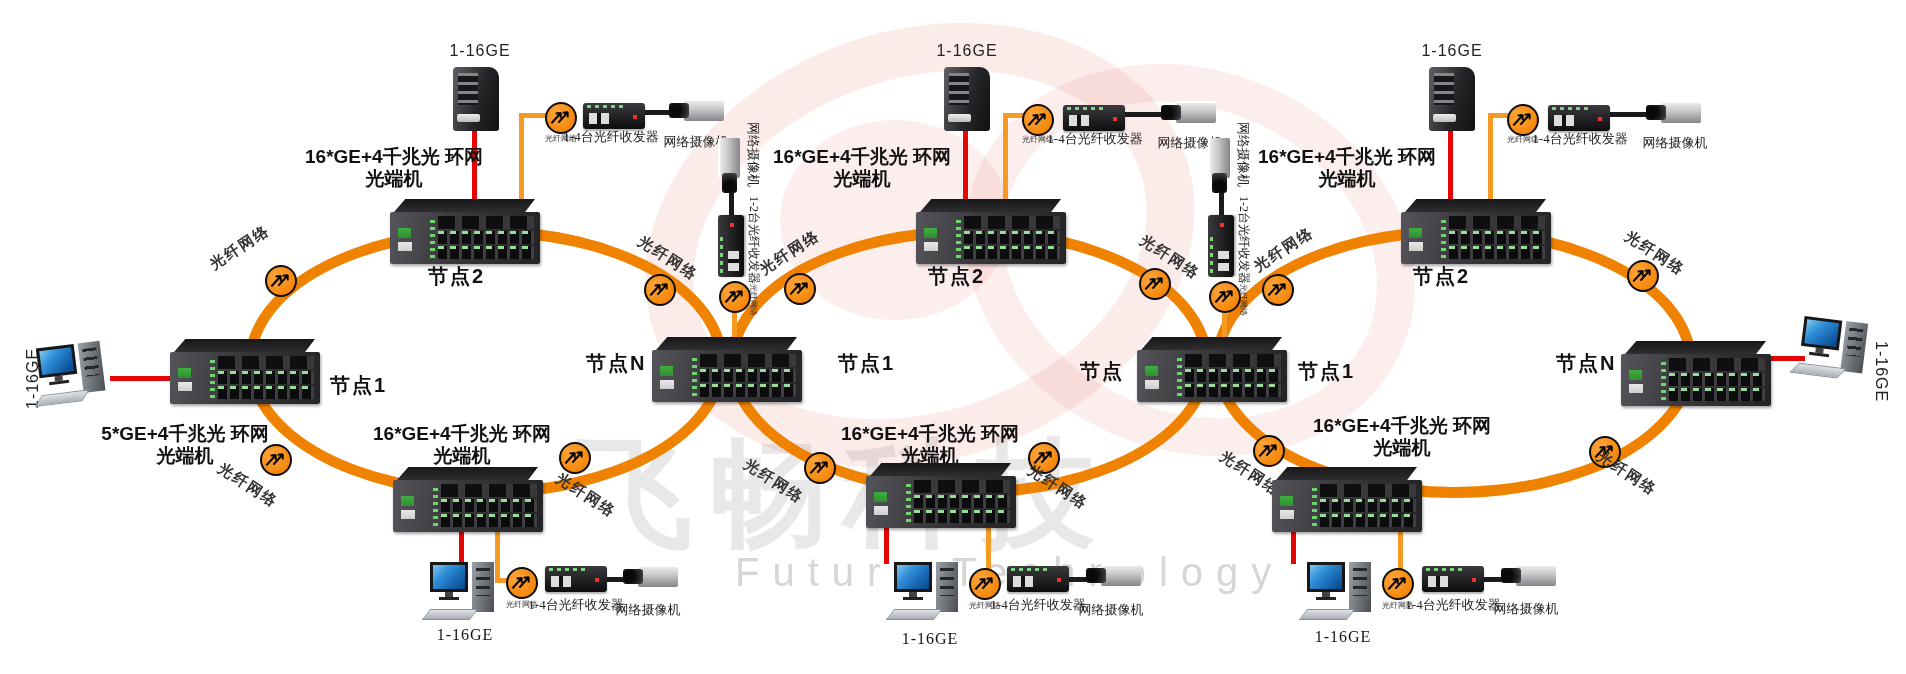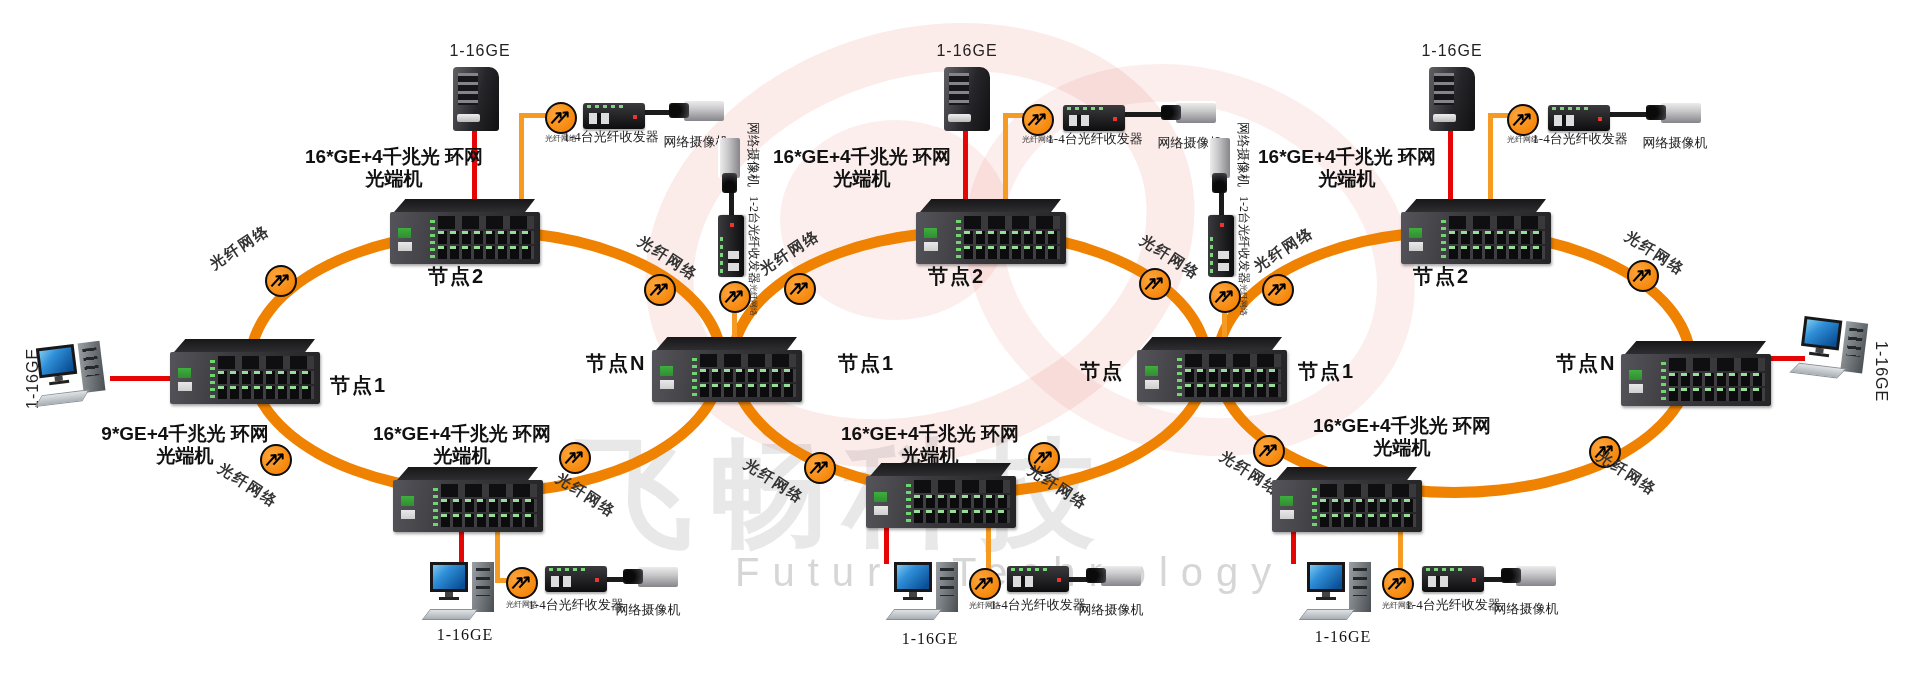--- a/index.html
+++ b/index.html
@@ -228,21 +228,21 @@
   <div class="t-serif" style="left:1525px;top:130px;width:110px;">1-4台光纤收发器</div>
   <div class="cam" style="left:1645px;top:98px;"></div>
   <div class="t-serif" style="left:1635px;top:134px;width:80px;">网络摄像机</div>
 
   <div class="vflip t-getop" style="left:24px;top:346px;height:64px;">1-16GE</div>
   <div class="tilt-l" style="left:40px;top:340px;width:70px;height:80px;">
     <div class="pc" style="left:0;top:4px;"></div>
   </div>
   <div class="sw" style="left:170px;top:338px;"></div>
   <div class="t-node" style="left:330px;top:372px;">节点1</div>
-  <div class="t-big" style="left:85px;top:423px;width:200px;">9*GE+4千兆光 环网</div>
+  <div class="t-big" style="left:85px;top:423px;width:200px;">5*GE+4千兆光 环网</div>
   <div class="t-big" style="left:85px;top:445px;width:200px;">光端机</div>
 
   <div class="camv cam" style="left:703px;top:150px;"></div>
   <div class="vrot t-serif" style="left:762px;top:122px;">网络摄像机</div>
   <div class="rot90 tr" style="left:700px;top:233px;"></div>
   <div class="vrot t-serif" style="left:762px;top:196px;font-size:12px;">1-2台光纤收发器</div>
   <div class="mc" style="left:719px;top:281px;"></div>
   <div class="vrot t-tiny" style="left:759px;top:284px;">光纤网络</div>
   <div class="sw" style="left:652px;top:336px;"></div>
   <div class="t-node" style="left:586px;top:350px;">节点N</div>

